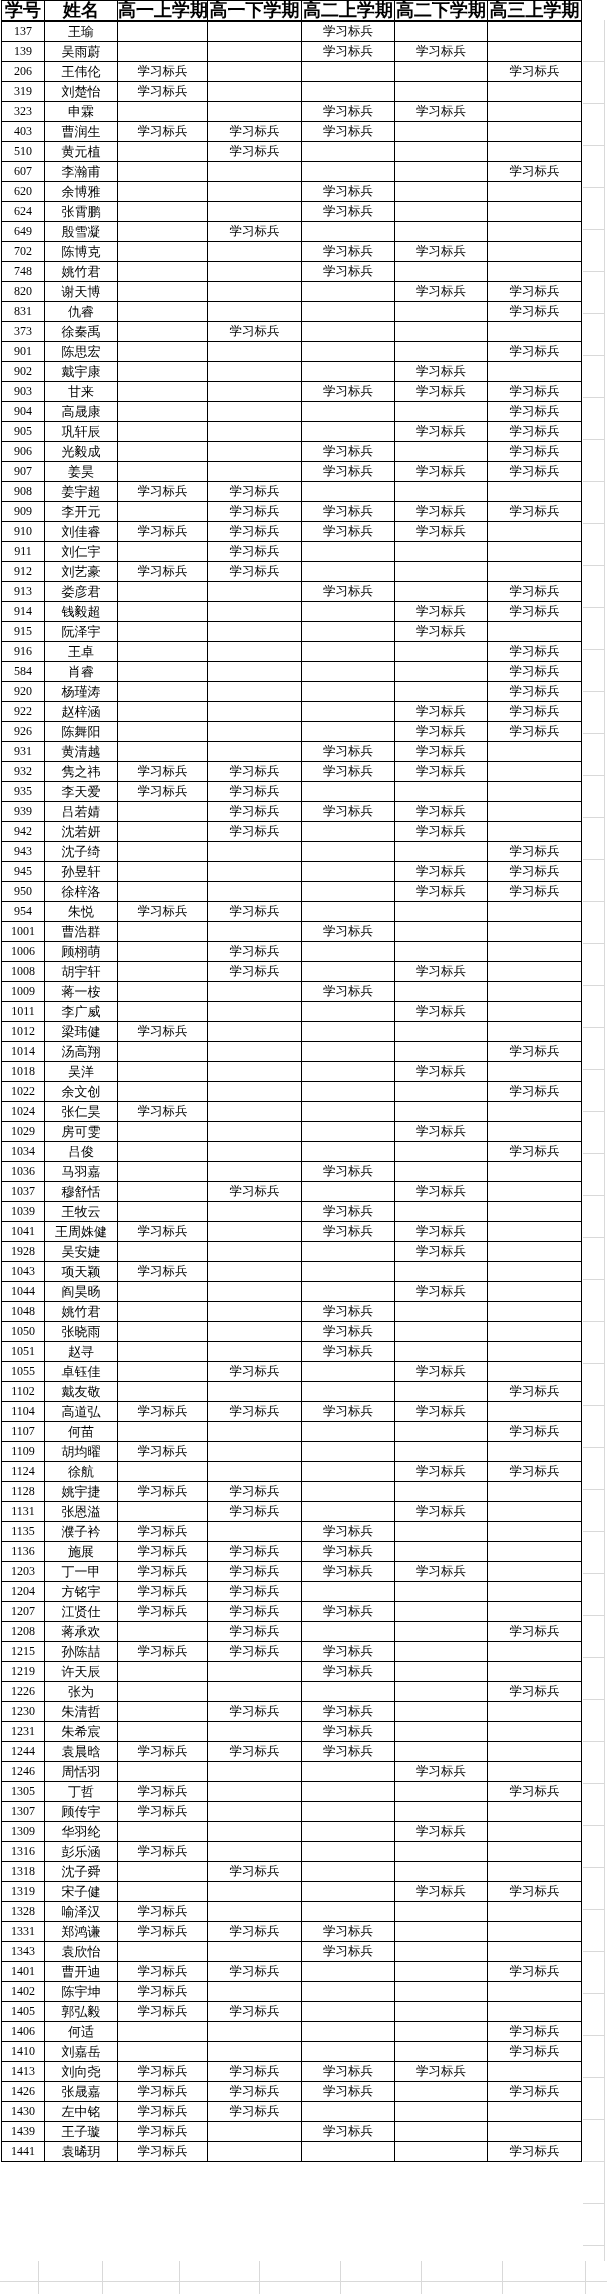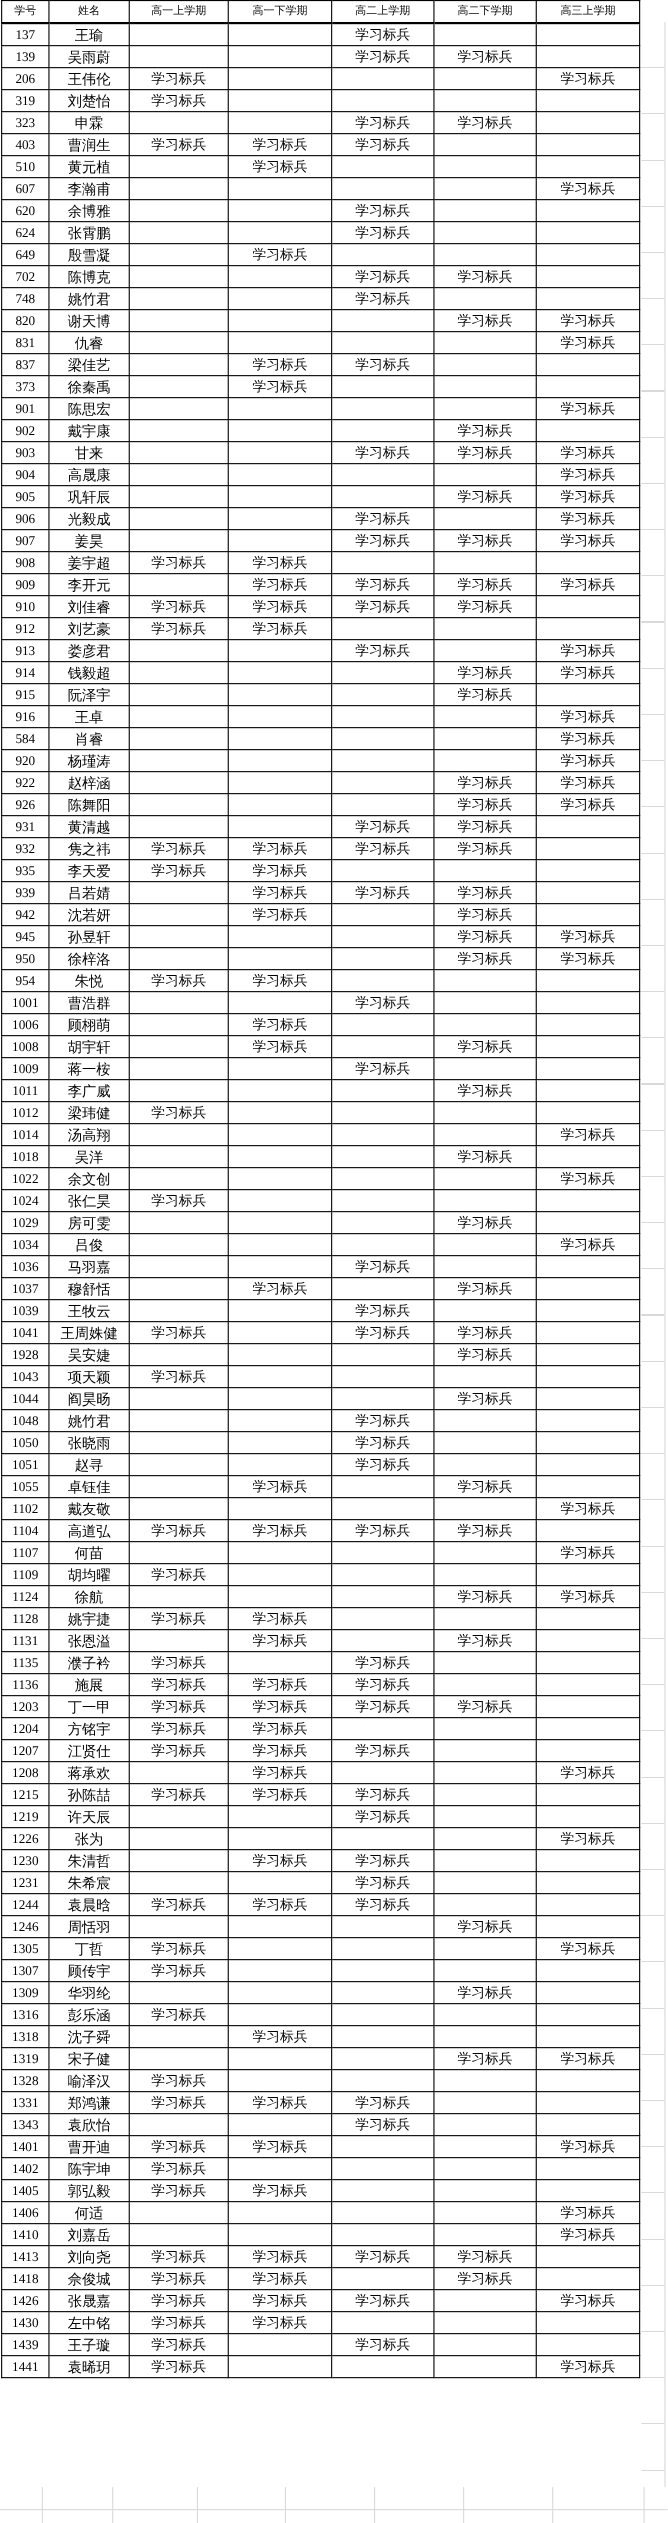--- a/index.html
+++ b/index.html
@@ -12,21 +12,21 @@
     border-collapse:collapse;table-layout:fixed;
     position:absolute;left:1px;top:0;width:581px;
   }
   table.sheet th,table.sheet td{
     border:1px solid #000;padding:0;margin:0;
     text-align:center;vertical-align:middle;
     white-space:nowrap;overflow:hidden;
     height:19px;line-height:19px;
   }
   table.sheet th{
-    font-size:10px;font-weight:normal;
+    font-size:18px;font-weight:bold;
     border-bottom-width:2px;
   }
   td.id-cell{font-size:12px;}
   td.name-cell{font-size:13px;}
   td.term-cell{font-size:12.5px;}
   
   .right-grid{
     position:absolute;left:583px;top:20px;width:21px;height:2241px;
     background:repeating-linear-gradient(to bottom,transparent 0px,transparent 41px,#d9d9d9 41px,#d9d9d9 42px);
     border-right:1px solid #d9d9d9;
@@ -190,29 +190,20 @@
       <tr>
         <td class="id-cell">831</td>
         <td class="name-cell">仇睿</td>
         <td class="term-cell"></td>
         <td class="term-cell"></td>
         <td class="term-cell"></td>
         <td class="term-cell"></td>
         <td class="term-cell">学习标兵</td>
       </tr>
       <tr>
-        <td class="id-cell">837</td>
-        <td class="name-cell">梁佳艺</td>
-        <td class="term-cell"></td>
-        <td class="term-cell">学习标兵</td>
-        <td class="term-cell">学习标兵</td>
-        <td class="term-cell"></td>
-        <td class="term-cell"></td>
-      </tr>
-      <tr>
         <td class="id-cell">373</td>
         <td class="name-cell">徐秦禹</td>
         <td class="term-cell"></td>
         <td class="term-cell">学习标兵</td>
         <td class="term-cell"></td>
         <td class="term-cell"></td>
         <td class="term-cell"></td>
       </tr>
       <tr>
         <td class="id-cell">901</td>
@@ -298,20 +289,29 @@
       <tr>
         <td class="id-cell">910</td>
         <td class="name-cell">刘佳睿</td>
         <td class="term-cell">学习标兵</td>
         <td class="term-cell">学习标兵</td>
         <td class="term-cell">学习标兵</td>
         <td class="term-cell">学习标兵</td>
         <td class="term-cell"></td>
       </tr>
       <tr>
+        <td class="id-cell">911</td>
+        <td class="name-cell">刘仁宇</td>
+        <td class="term-cell"></td>
+        <td class="term-cell">学习标兵</td>
+        <td class="term-cell"></td>
+        <td class="term-cell"></td>
+        <td class="term-cell"></td>
+      </tr>
+      <tr>
         <td class="id-cell">912</td>
         <td class="name-cell">刘艺豪</td>
         <td class="term-cell">学习标兵</td>
         <td class="term-cell">学习标兵</td>
         <td class="term-cell"></td>
         <td class="term-cell"></td>
         <td class="term-cell"></td>
       </tr>
       <tr>
         <td class="id-cell">913</td>
@@ -424,20 +424,29 @@
       <tr>
         <td class="id-cell">942</td>
         <td class="name-cell">沈若妍</td>
         <td class="term-cell"></td>
         <td class="term-cell">学习标兵</td>
         <td class="term-cell"></td>
         <td class="term-cell">学习标兵</td>
         <td class="term-cell"></td>
       </tr>
       <tr>
+        <td class="id-cell">943</td>
+        <td class="name-cell">沈子绮</td>
+        <td class="term-cell"></td>
+        <td class="term-cell"></td>
+        <td class="term-cell"></td>
+        <td class="term-cell"></td>
+        <td class="term-cell">学习标兵</td>
+      </tr>
+      <tr>
         <td class="id-cell">945</td>
         <td class="name-cell">孙昱轩</td>
         <td class="term-cell"></td>
         <td class="term-cell"></td>
         <td class="term-cell"></td>
         <td class="term-cell">学习标兵</td>
         <td class="term-cell">学习标兵</td>
       </tr>
       <tr>
         <td class="id-cell">950</td>
@@ -969,29 +978,20 @@
         <td class="term-cell"></td>
         <td class="term-cell"></td>
         <td class="term-cell">学习标兵</td>
       </tr>
       <tr>
         <td class="id-cell">1413</td>
         <td class="name-cell">刘向尧</td>
         <td class="term-cell">学习标兵</td>
         <td class="term-cell">学习标兵</td>
         <td class="term-cell">学习标兵</td>
-        <td class="term-cell">学习标兵</td>
-        <td class="term-cell"></td>
-      </tr>
-      <tr>
-        <td class="id-cell">1418</td>
-        <td class="name-cell">佘俊城</td>
-        <td class="term-cell">学习标兵</td>
-        <td class="term-cell">学习标兵</td>
-        <td class="term-cell"></td>
         <td class="term-cell">学习标兵</td>
         <td class="term-cell"></td>
       </tr>
       <tr>
         <td class="id-cell">1426</td>
         <td class="name-cell">张晟嘉</td>
         <td class="term-cell">学习标兵</td>
         <td class="term-cell">学习标兵</td>
         <td class="term-cell">学习标兵</td>
         <td class="term-cell"></td>

